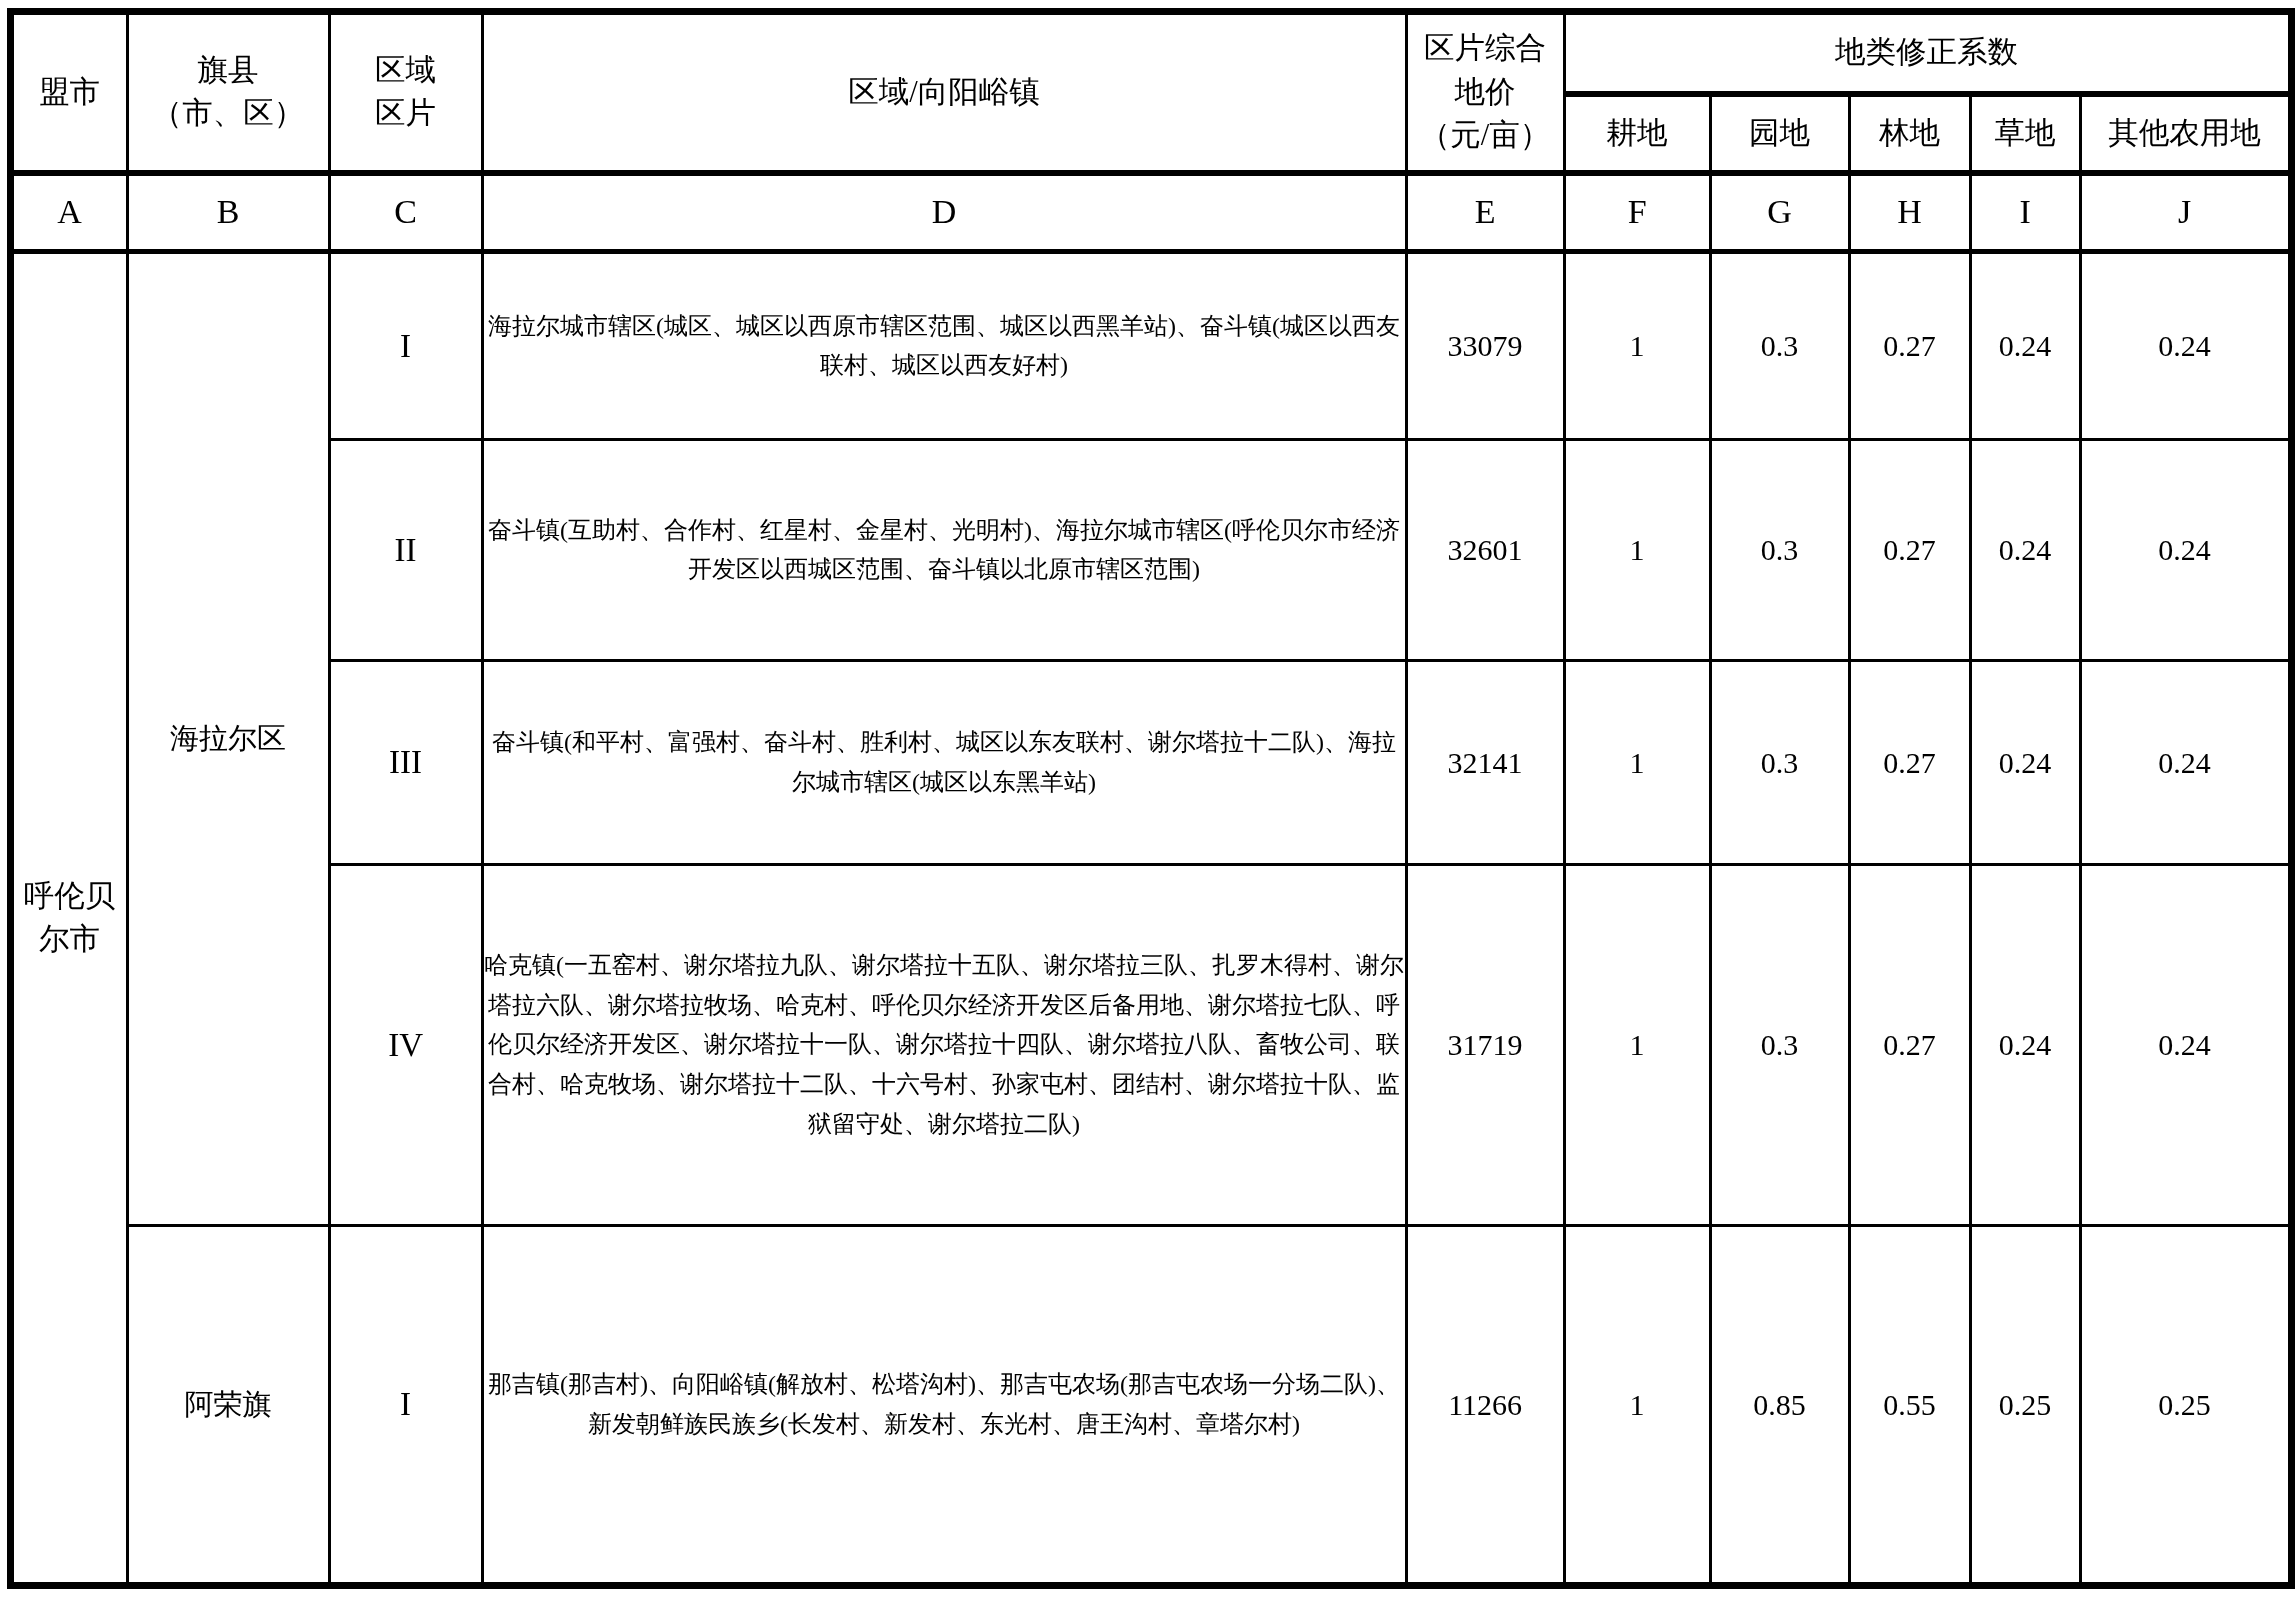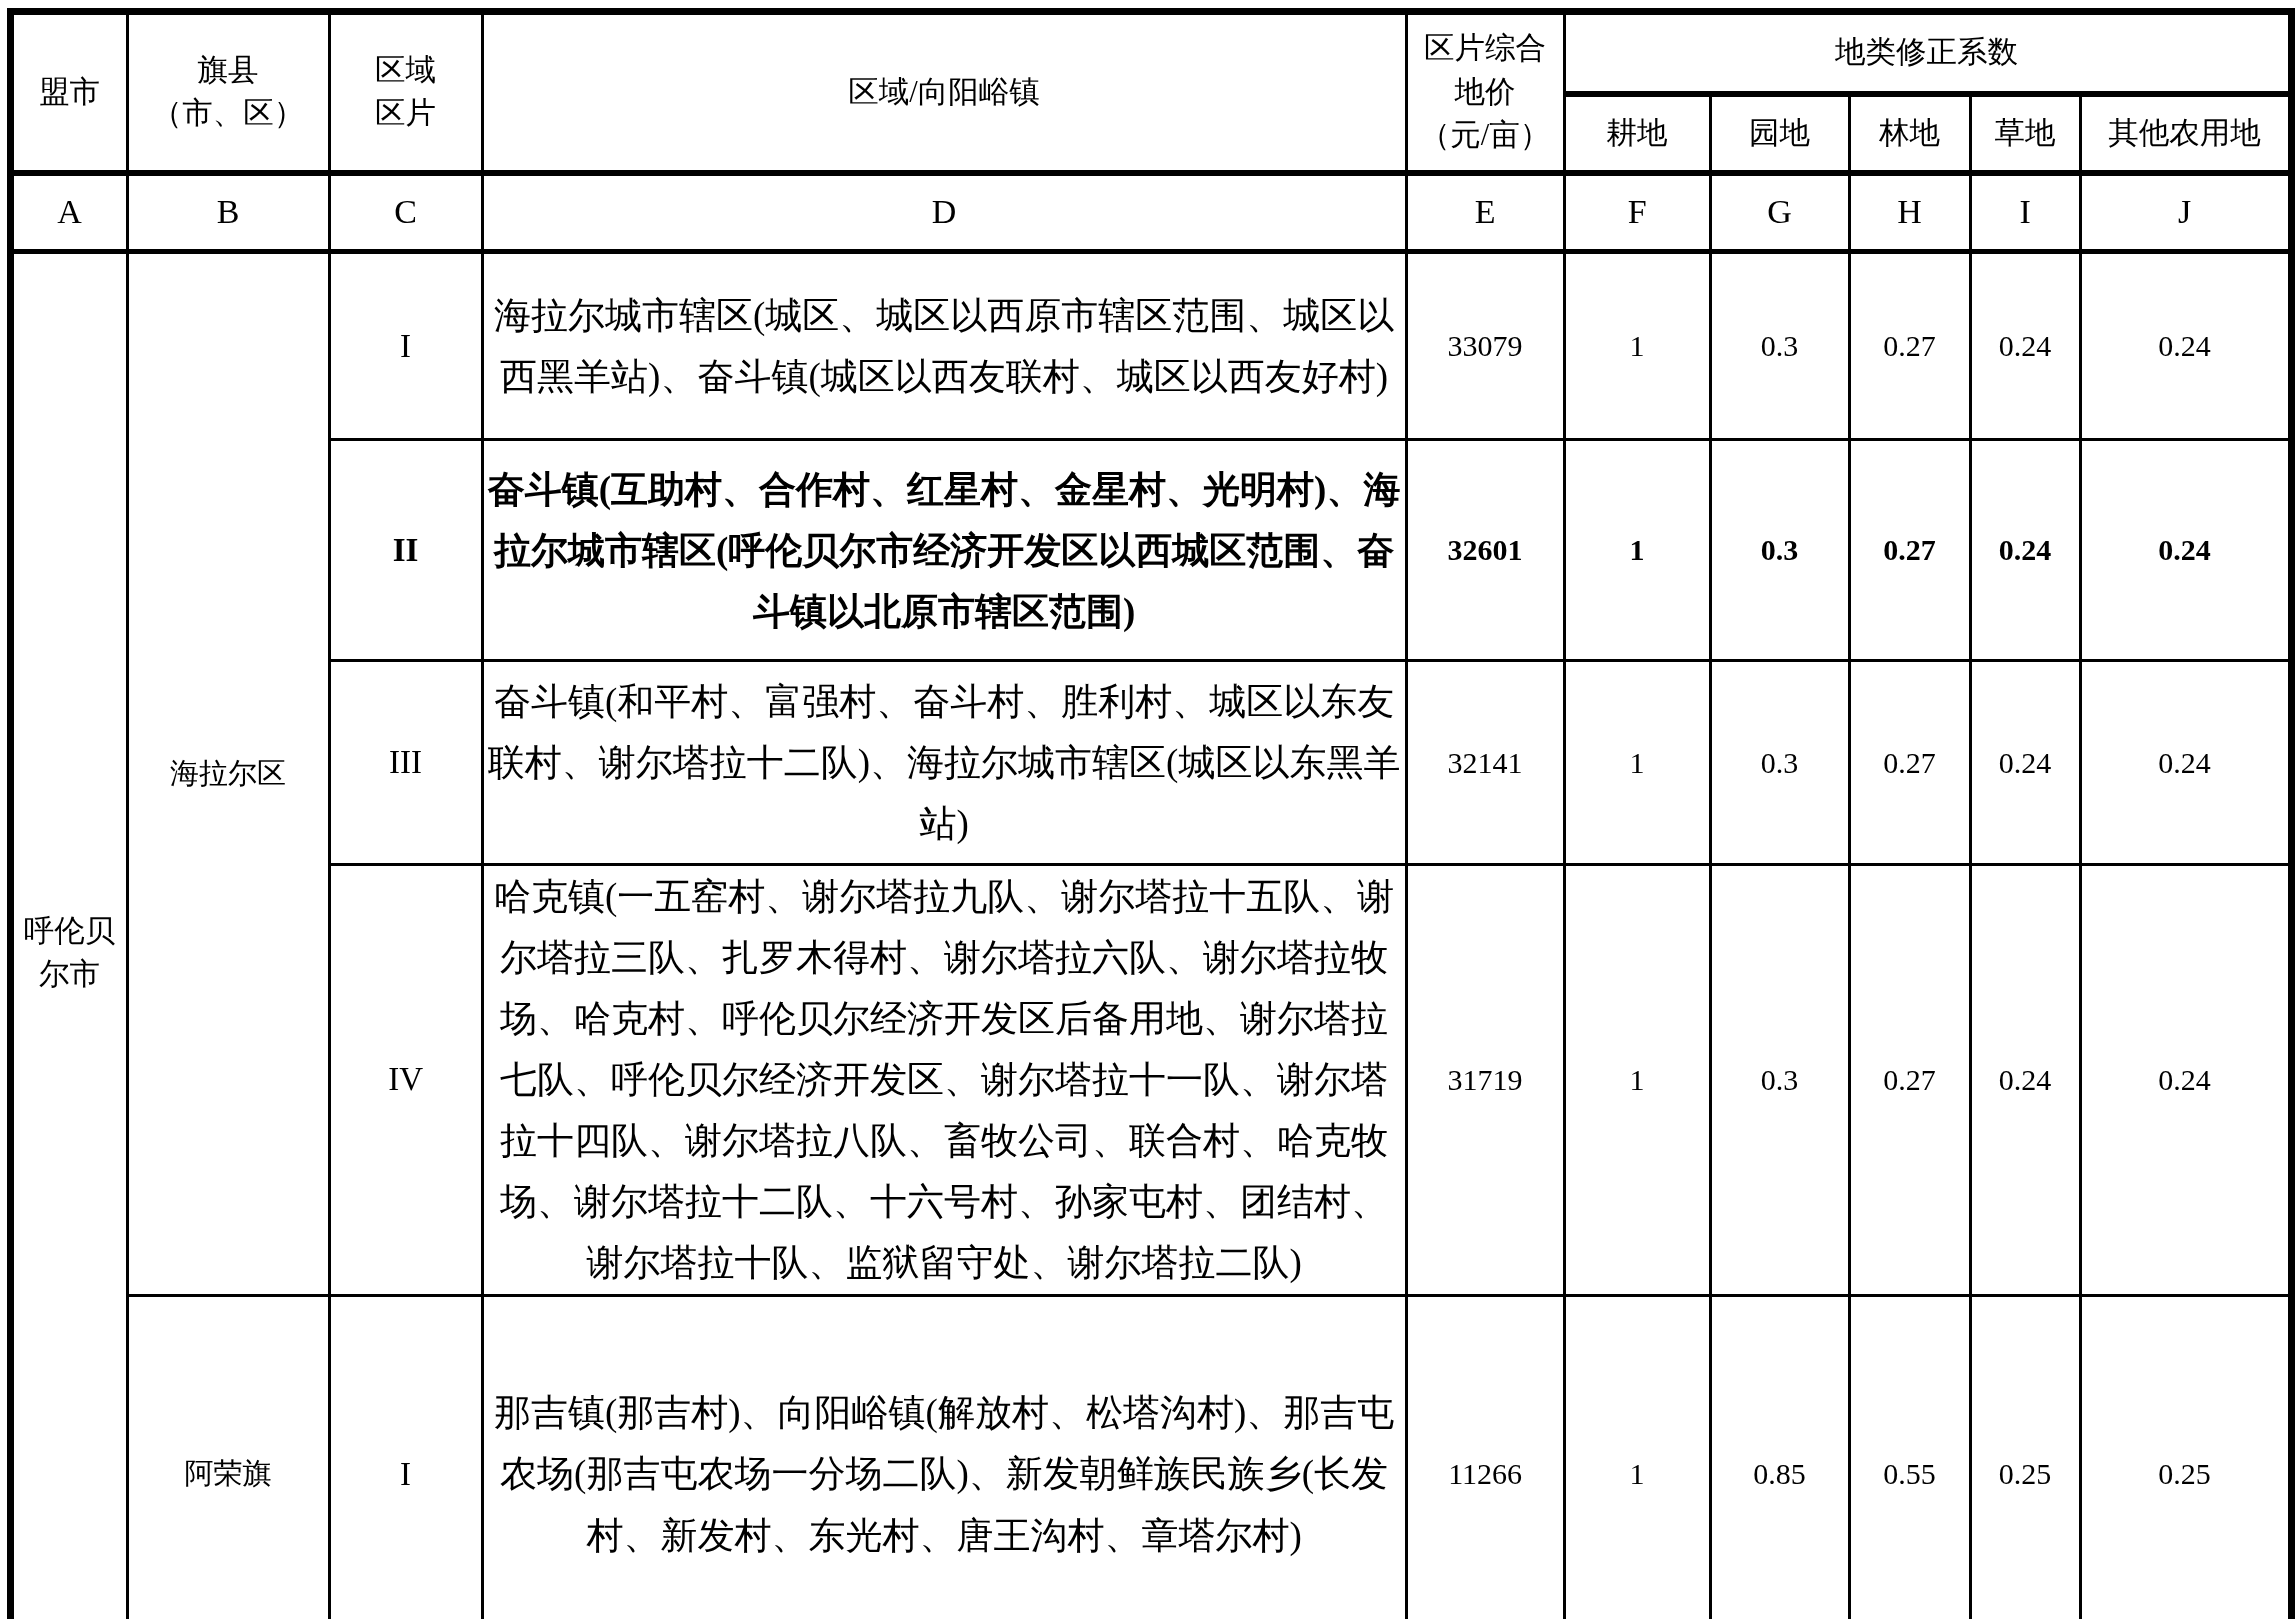--- a/index.html
+++ b/index.html
@@ -30,40 +30,40 @@
     text-align: center;
     vertical-align: middle;
     padding: 0;
     overflow: hidden;
   }
   
   tr.r-h1   { height: 82px; }
   tr.r-h2   { height: 79px; }
   tr.r-lt   { height: 79px; }
   tr.r-d1   { height: 188px; }
-  tr.r-d2   { height: 221px; font-weight: bold; }
+  tr.r-d2   { height: 221px; }
   tr.r-d3   { height: 204px; }
   tr.r-d4   { height: 361px; }
   tr.r-d5   { height: 360px; }
 
   .hdr {
     font-size: 30.5px;
     line-height: 1.42;
   }
   .pre { white-space: pre-line; }
   .letter {
     font-size: 34px;
   }
   .zone {
     font-size: 33px;
   }
   .desc {
     text-align: justify;
     text-justify: inter-ideograph;
-    font-size: 37px;
+    font-size: 24px;
     line-height: 1.65;
     padding: 5px 6.6px 5px 5.8px;
   }
   .num {
     font-size: 30px;
   }
   .bname {
     font-size: 29px;
   }
   

